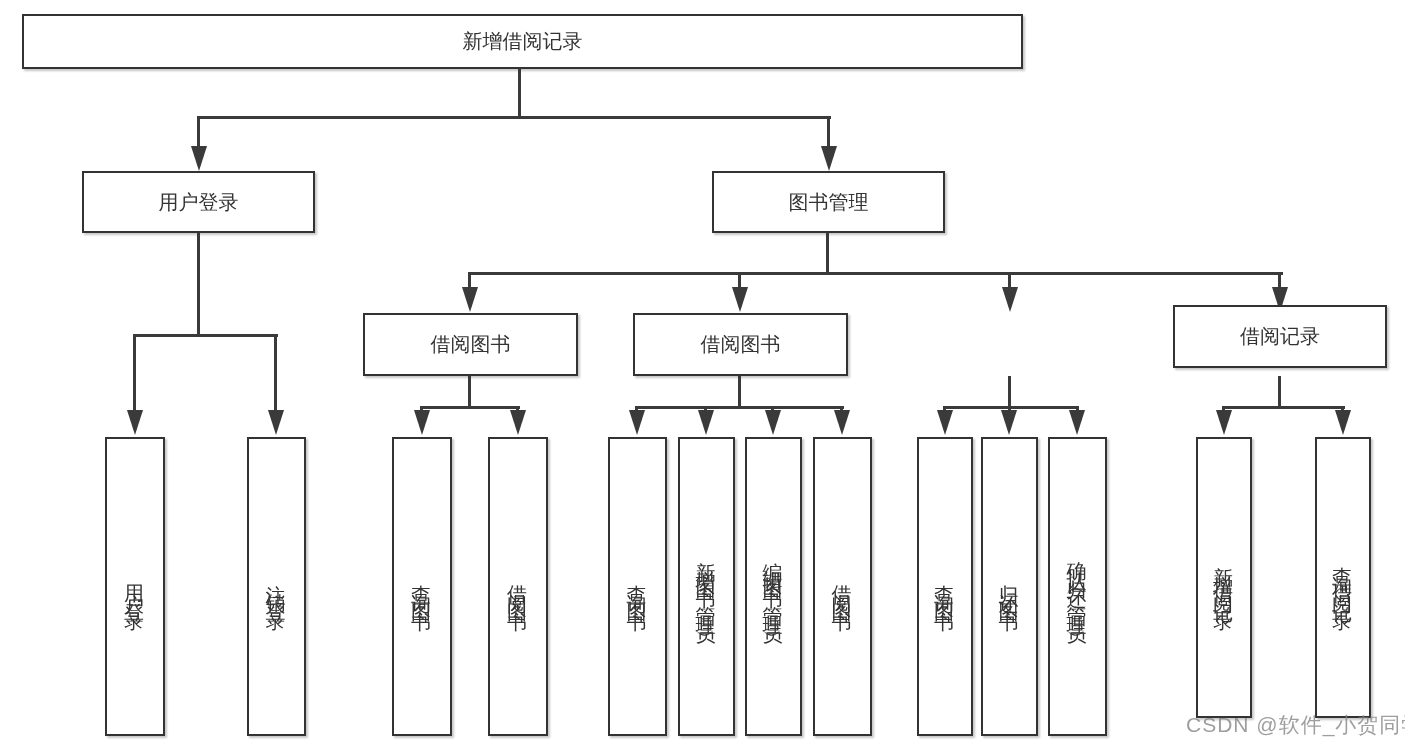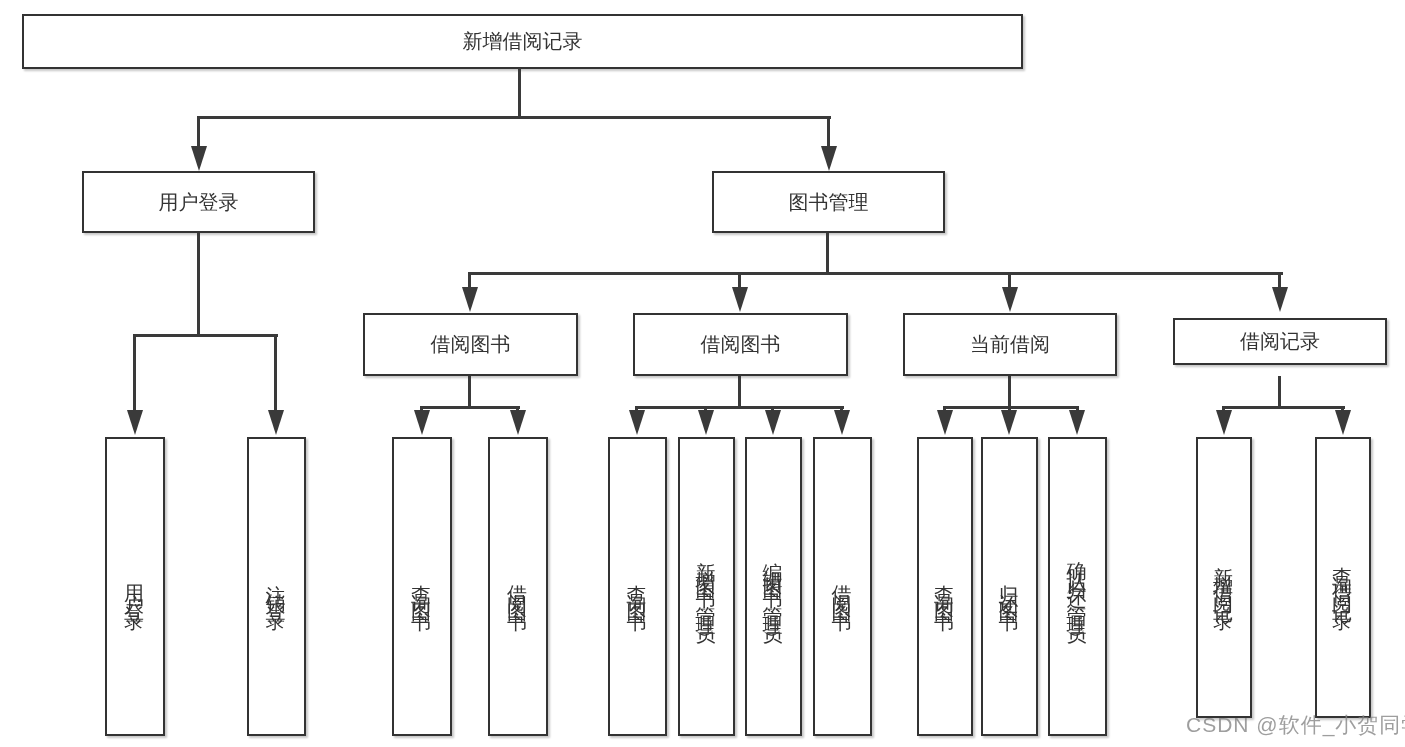--- a/index.html
+++ b/index.html
@@ -67,24 +67,21 @@
   <div class="arrow" style="left:732px;top:287px"></div>
   <div class="arrow" style="left:1002px;top:287px"></div>
   <div class="arrow" style="left:1272px;top:287px"></div>
 
   <div class="hbox" style="left:363px;top:313px;width:215px;height:63px">
     <span class="lbl">借阅图书</span>
   </div>
   <div class="hbox" style="left:633px;top:313px;width:215px;height:63px">
     <span class="lbl">借阅图书</span>
   </div>
-  <div class="hbox" style="left:903px;top:313px;width:214px;height:63px">
-    <span class="lbl">当前借阅</span>
-  </div>
-  <div class="hbox" style="left:1173px;top:318px;width:214px;height:47px">
+  <div class="hbox" style="left:1173px;top:305px;width:214px;height:63px">
     <span class="lbl">借阅记录</span>
   </div>
 
   <div class="line" style="left:468px;top:376px;width:3px;height:33px"></div>
   <div class="line" style="left:420px;top:406px;width:100px;height:3px"></div>
   <div class="line" style="left:420px;top:406px;width:3px;height:8px"></div>
   <div class="line" style="left:516px;top:406px;width:3px;height:8px"></div>
   <div class="arrow" style="left:414px;top:410px"></div>
   <div class="arrow" style="left:510px;top:410px"></div>
 

